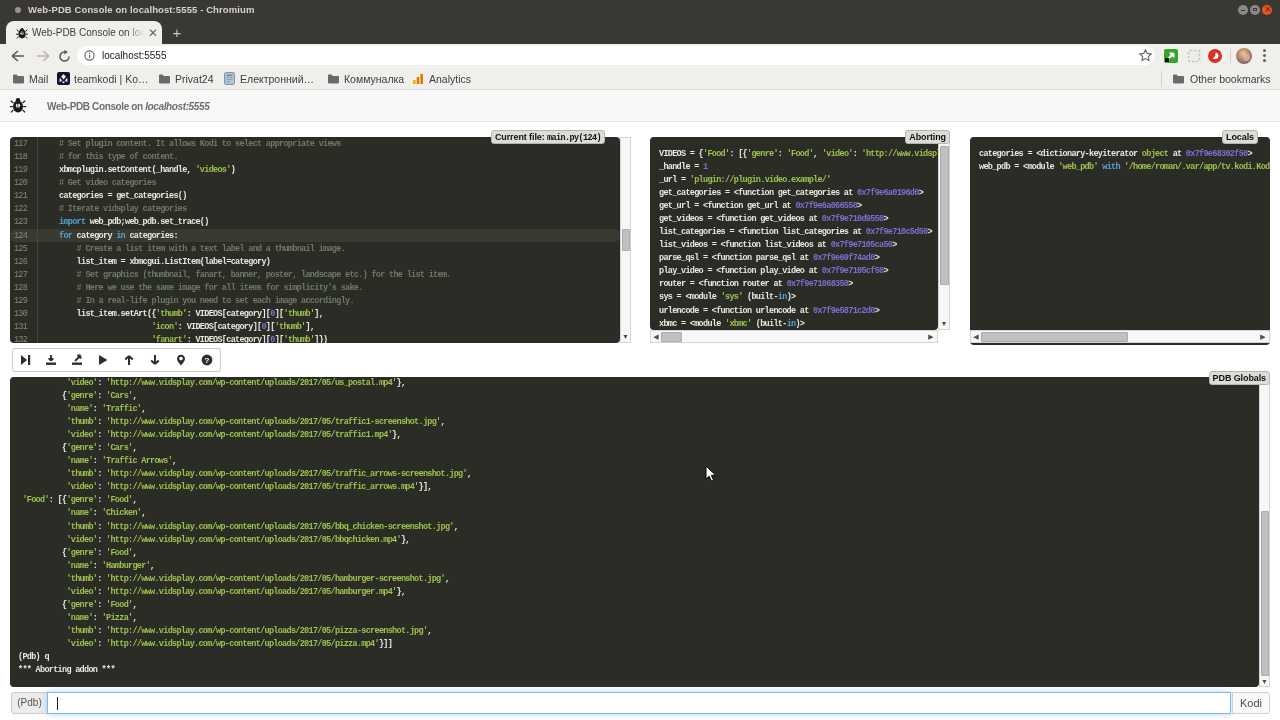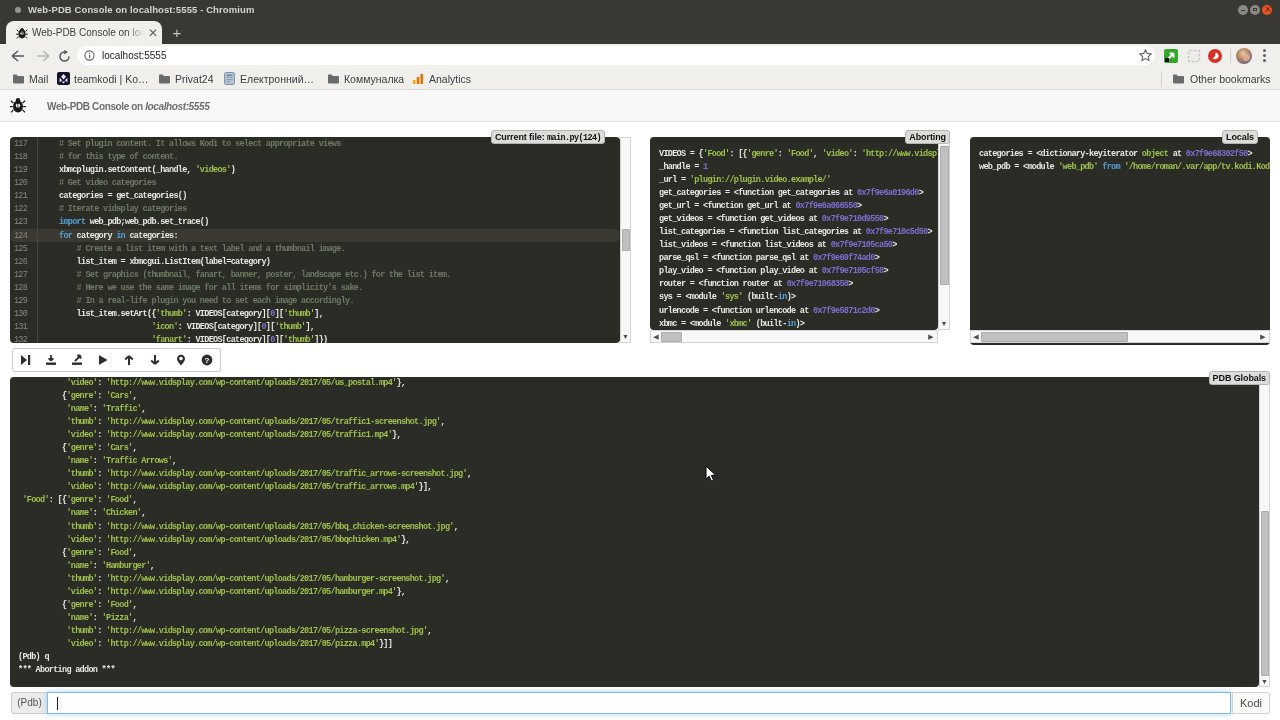--- a/index.html
+++ b/index.html
@@ -243,21 +243,21 @@
 </div>
 <div class="abs sbv" style="left:938px;top:137px;width:12px;height:193px"></div>
 <div class="abs thumb" style="left:939.5px;top:146px;width:9px;height:139px"></div>
 <div class="abs arr" style="left:938px;top:320px;width:12px">▼</div>
 <div class="abs sbh" style="left:650px;top:330px;width:288px;height:13px"></div>
 <div class="abs arr" style="left:651px;top:333px;width:10px">◀</div>
 <div class="abs thumb" style="left:661px;top:331.5px;width:21px;height:10px"></div>
 <div class="abs arr" style="left:926px;top:333px;width:10px">▶</div>
 <div class="abs dark" style="left:970px;top:137px;width:300px;height:208px;overflow:hidden">
 <pre class="abs" style="left:9px;top:10.8px;line-height:13.07px">categories = &lt;dictionary-keyiterator <i>object</i> at <u>0x7f9e68302f50</u>&gt;
-web_pdb = &lt;module <i>'web_pdb'</i> <b>from</b> <i>'/home/roman/.var/app/tv.kodi.Kodi</i></pre>
+web_pdb = &lt;module <i>'web_pdb'</i> <b>with</b> <i>'/home/roman/.var/app/tv.kodi.Kodi</i></pre>
 </div>
 <div class="abs sbh" style="left:970px;top:330px;width:300px;height:13px"></div>
 <div class="abs arr" style="left:971px;top:333px;width:10px">◀</div>
 <div class="abs thumb" style="left:981px;top:331.5px;width:147px;height:10px"></div>
 <div class="abs arr" style="left:1258px;top:333px;width:10px">▶</div>
 <div class="abs tbtn first" style="left:12px">
     <svg class="abs" style="" width="12" height="12" viewBox="0 0 12 12" xmlns="http://www.w3.org/2000/svg">
       <path d="M1 1 L7 6 L1 11 Z" fill="#2e2e2e"></path>
       <rect x="8" y="1" width="2.2" height="10" fill="#2e2e2e"></rect>
     </svg>

